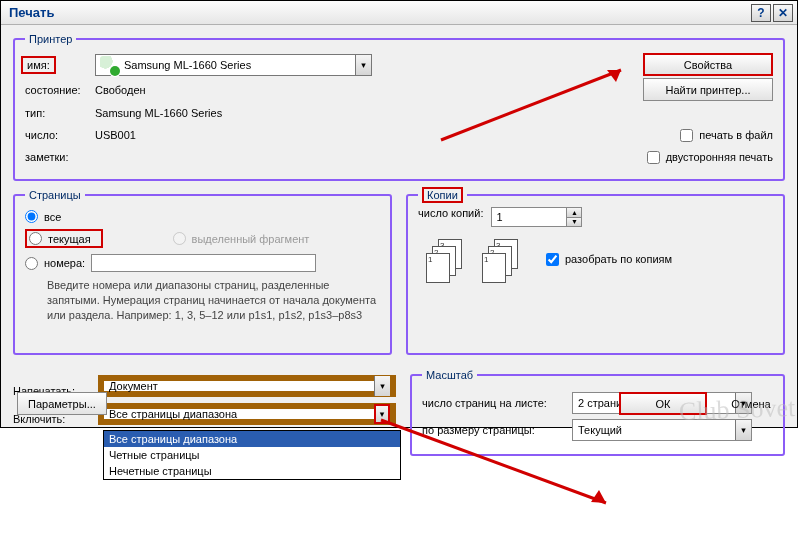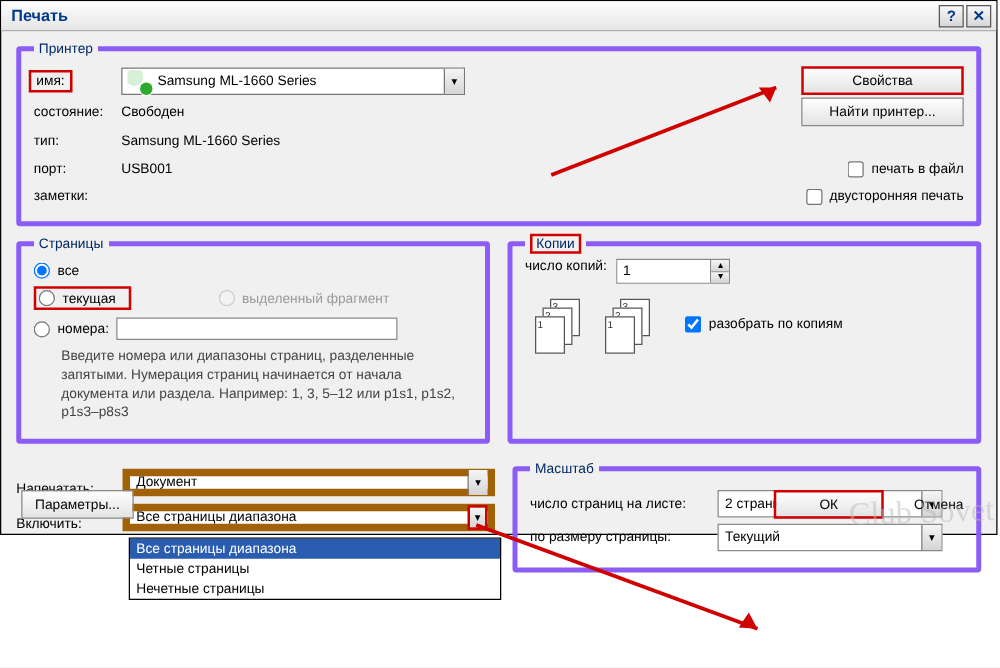--- a/index.html
+++ b/index.html
@@ -40,21 +40,21 @@
     display: flex; align-items: center; justify-content: center;
     font-size: 12px; font-weight: bold;
     cursor: default;
   }
   .body {
     position: relative;
     padding: 8px 12px;
     height: calc(100% - 24px);
   }
   fieldset {
-    border: 4px solid #8b5cf6;
+    border: 2px solid #8b5cf6;
     border-radius: 3px;
     margin: 0 0 8px 0;
     padding: 6px 10px 8px 10px;
     position: relative;
   }
   legend {
     font-size: 11px;
     padding: 0 4px;
     color: #002a66;
   }
@@ -225,21 +225,21 @@
         <span style="flex:1"></span>
         <span class="btn" style="min-width:130px">Найти принтер...</span>
       </div>
 
       <div class="print-row">
         <span class="lbl">тип:</span>
         <span class="val">Samsung ML-1660 Series</span>
       </div>
 
       <div class="print-row">
-        <span class="lbl">порт:</span>
+        <span class="lbl">число:</span>
         <span class="val">USB001</span>
         <span style="flex:1"></span>
         <label class="chk">
           <input type="checkbox" style="">
           <span>печать в файл</span>
         </label>
       </div>
 
       <div class="print-row">
         <span class="lbl">заметки:</span>

